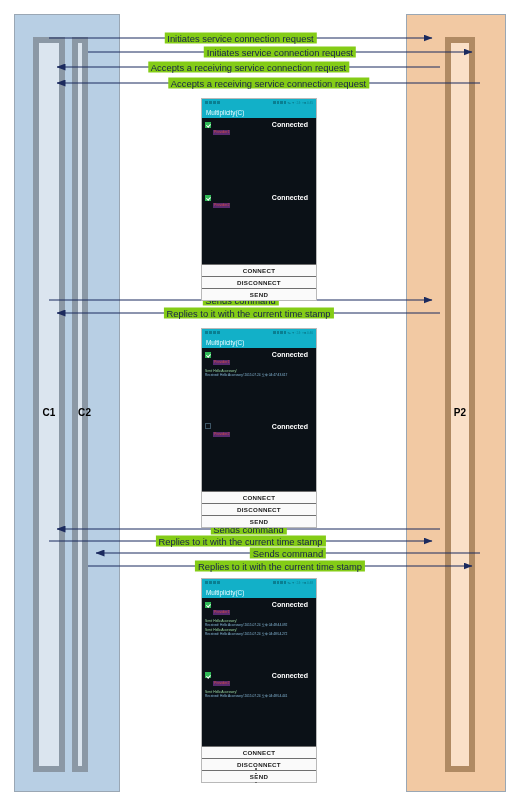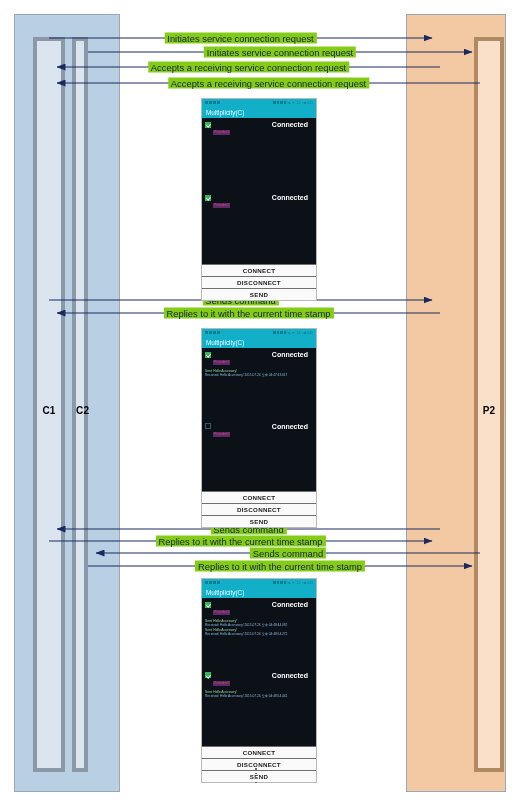--- a/index.html
+++ b/index.html
@@ -7,28 +7,28 @@
     font-family:"Liberation Sans", sans-serif;
     width:519px;height:806px;position:relative;overflow:hidden;
   }
   #stage{position:absolute;left:0;top:0;width:519px;height:806px;}
 
   
   .band{position:absolute;box-sizing:border-box;border:1px solid #9aa7b4;}
   .band.client{left:14px;top:14px;width:106px;height:778px;background:#b8cfe4;}
   .band.provider{left:406px;top:14px;width:100px;height:778px;background:#f2c9a3;}
 
-  .lifeline{position:absolute;box-sizing:border-box;border:4px solid #4c1d95;text-decoration:underline;}
+  .lifeline{position:absolute;box-sizing:border-box;border:6px solid #4c1d95;text-decoration:underline;}
   .lifeline.c{background:#dbe5ef;border-color:#8b98a5;}
   .lifeline.p{background:#fae0c8;border-color:#b08a63;}
 
   .ll-c1{left:33px;top:37px;width:32px;height:735px;}
   .ll-c2{left:72px;top:37px;width:16px;height:735px;}
   .ll-p1{left:424px;top:37px;width:32px;height:735px;}
-  .ll-p2{left:474px;top:37px;width:30px;height:735px;}
+  .ll-p2{left:445px;top:37px;width:30px;height:735px;}
 
   .ll-label{
     position:absolute;width:100%;text-align:center;
     font-size:10px;font-weight:bold;color:#000;
     top:364px;letter-spacing:.2px;
   }
 
   
   #msglayer{position:absolute;left:0;top:0;width:519px;height:806px;}
 

